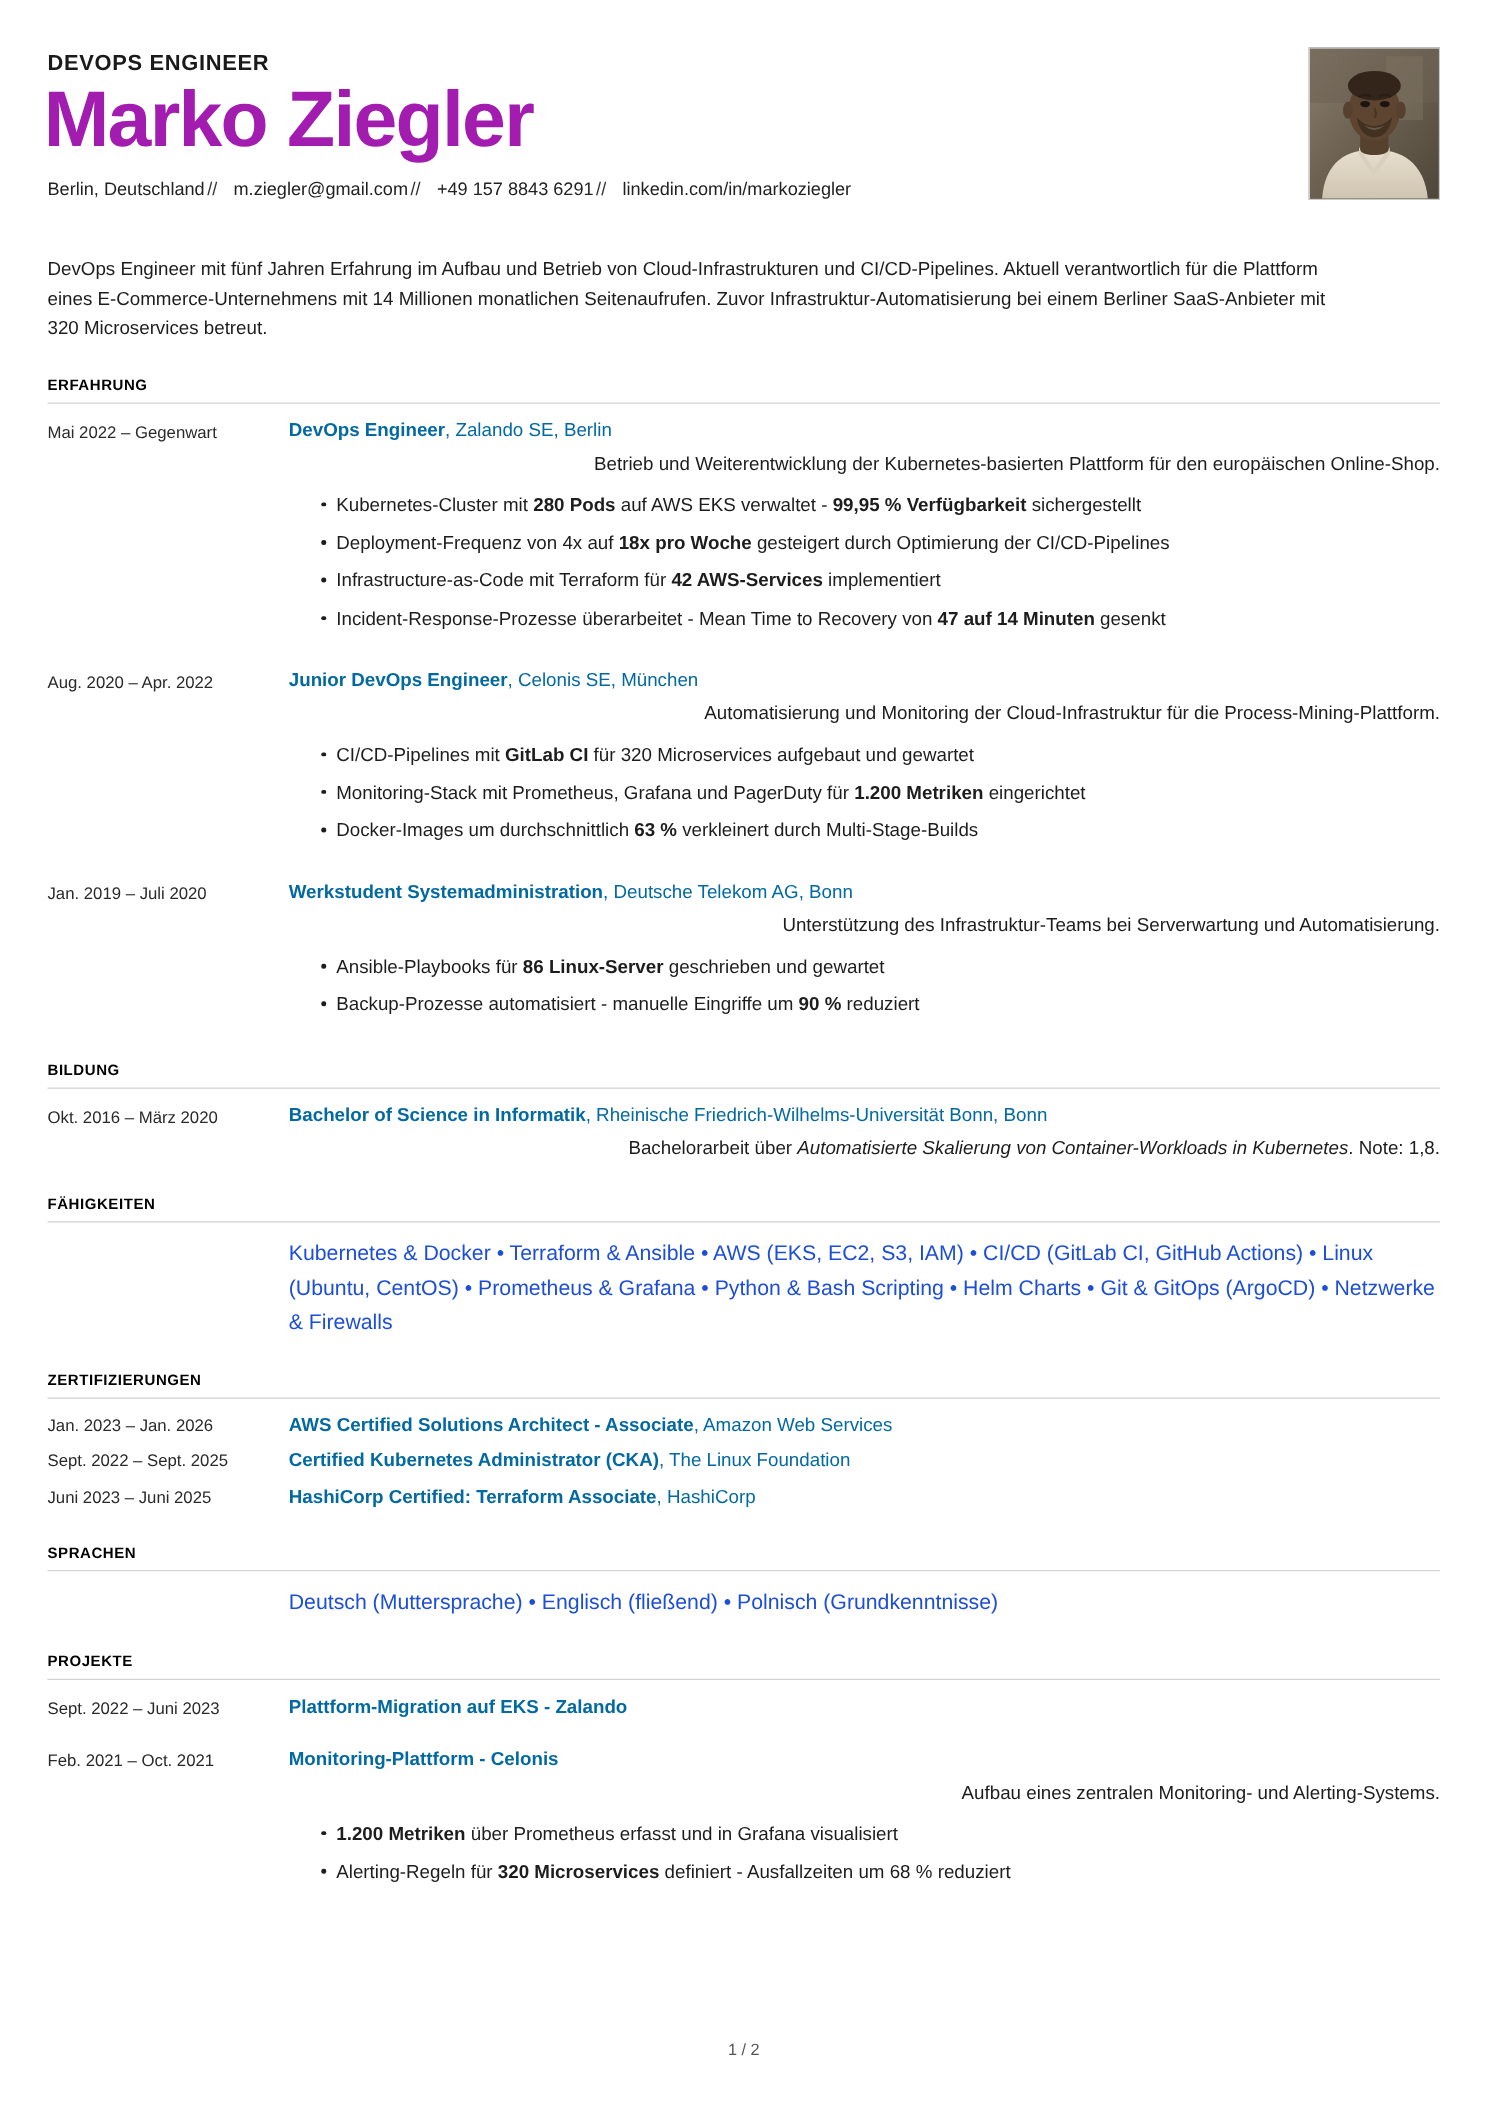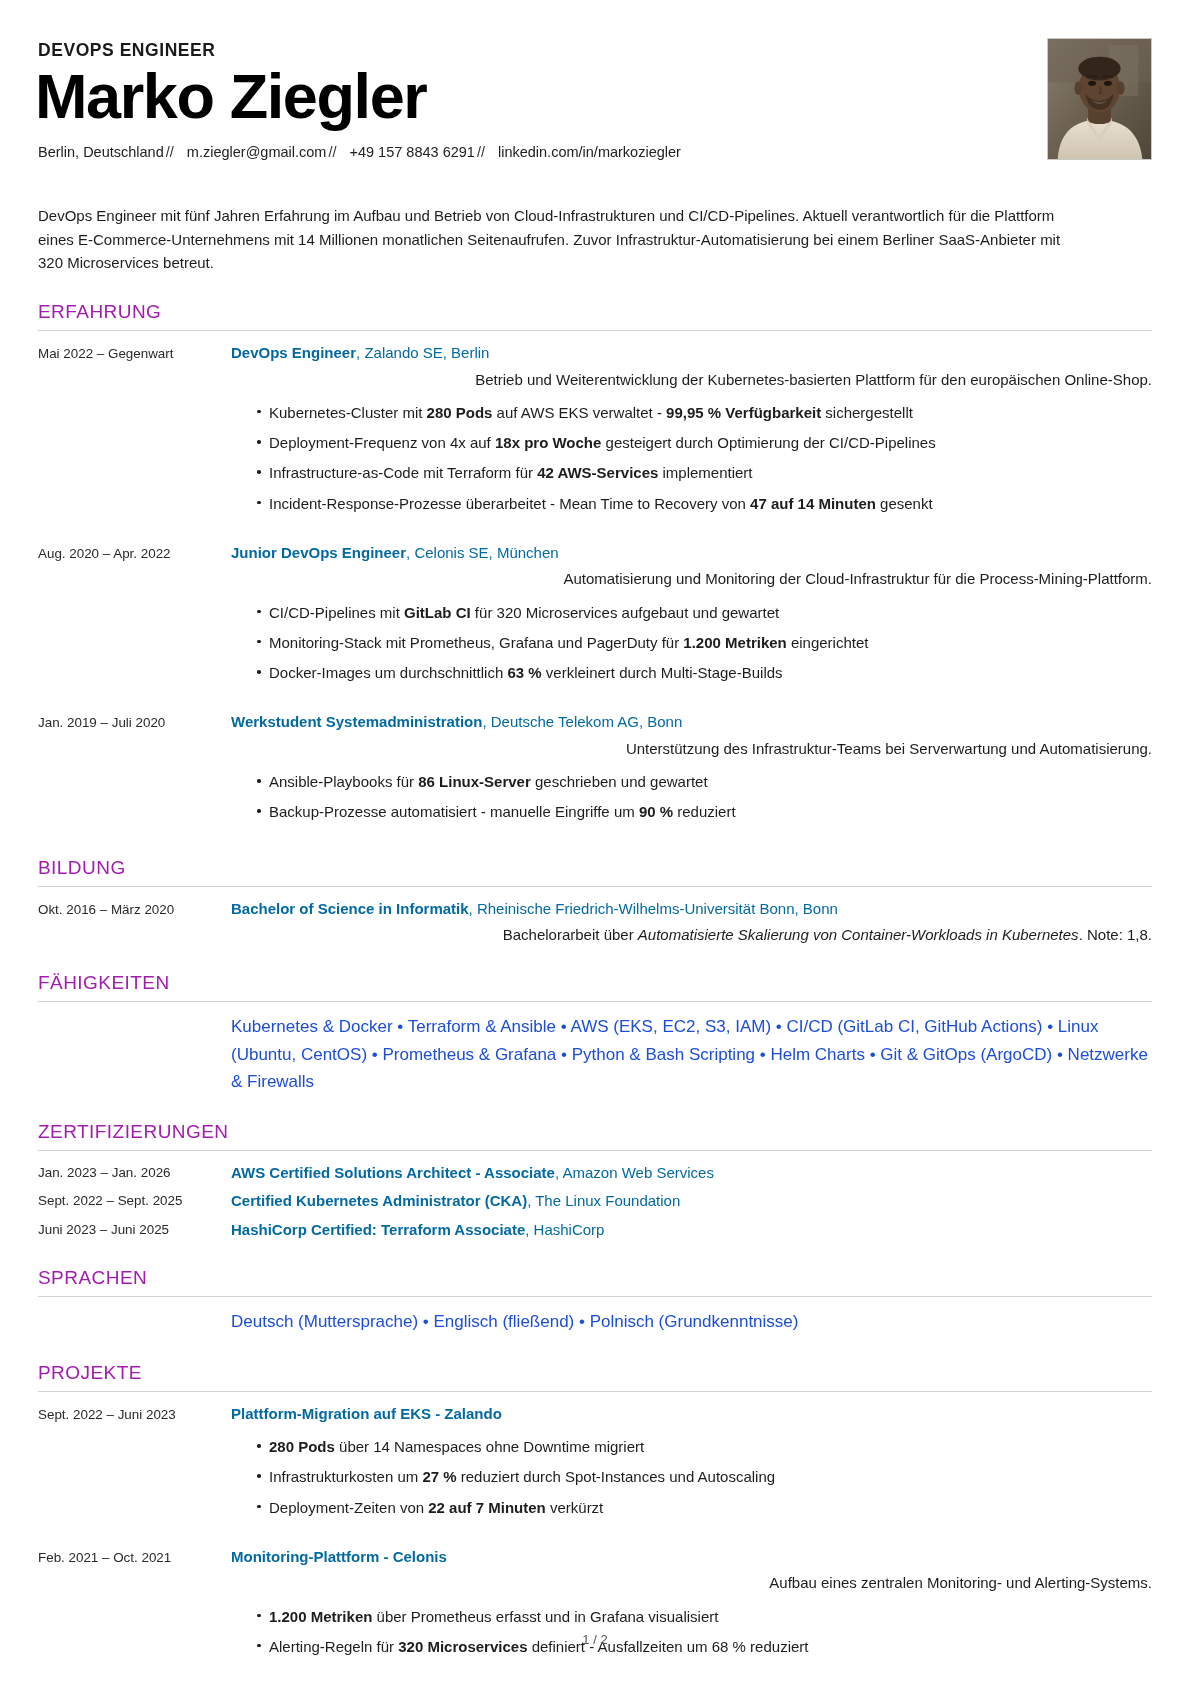--- a/index.html
+++ b/index.html
@@ -34,21 +34,21 @@
     color: #1a1a1a;
     margin: 4px 0 2px 0;
     text-transform: uppercase;
   }
   .fullname {
     font-size: 63px;
     font-weight: bold;
     letter-spacing: -1.4px;
     line-height: 1.06;
     margin: 2px 0 12px -3px;
-    color: #000000;
+    color: #a21caf;
   }
   .contact-line {
     font-size: 14.5px;
     color: #222222;
     line-height: 1.5;
     margin-top: 2px;
   }
   .contact-sep {
     display: inline-block;
     padding: 0 4px 0 2px;
@@ -73,24 +73,24 @@
     font-size: 15px;
     line-height: 1.58;
     color: #1d1d1d;
     margin-top: 24px;
     max-width: 1038px;
   }
 
   
   .section { margin-top: 26px; }
   .section-title {
-    font-size: 19px;
-    font-weight: normal;
+    font-size: 12px;
+    font-weight: bold;
     letter-spacing: 0.45px;
-    color: #a21caf;
+    color: #000000;
     text-transform: uppercase;
     padding-bottom: 7px;
   }
   .section-rule {
     border-bottom: 1px solid #d2d2d2;
     margin-bottom: 11px;
   }
 
   .entry {
     display: flex;
@@ -348,25 +348,20 @@
     <div class="section-title">PROJEKTE</div>
     <div class="section-rule"></div>
 
     <div class="exp-group">
       <div class="entry">
         <div class="entry-date">Sept. 2022 – Juni 2023</div>
         <div class="entry-body">
           <div class="entry-heading">
             <b>Plattform-Migration auf EKS - Zalando</b>
           </div>
-          <ul class="bullets">
-            <li><b>280 Pods</b> über 14 Namespaces ohne Downtime migriert</li>
-            <li>Infrastrukturkosten um <b>27 %</b> reduziert durch Spot-Instances und Autoscaling</li>
-            <li>Deployment-Zeiten von <b>22 auf 7 Minuten</b> verkürzt</li>
-          </ul>
         </div>
       </div>
     </div>
 
     <div class="exp-group">
       <div class="entry">
         <div class="entry-date">Feb. 2021 – Oct. 2021</div>
         <div class="entry-body">
           <div class="entry-heading">
             <b>Monitoring-Plattform - Celonis</b>

